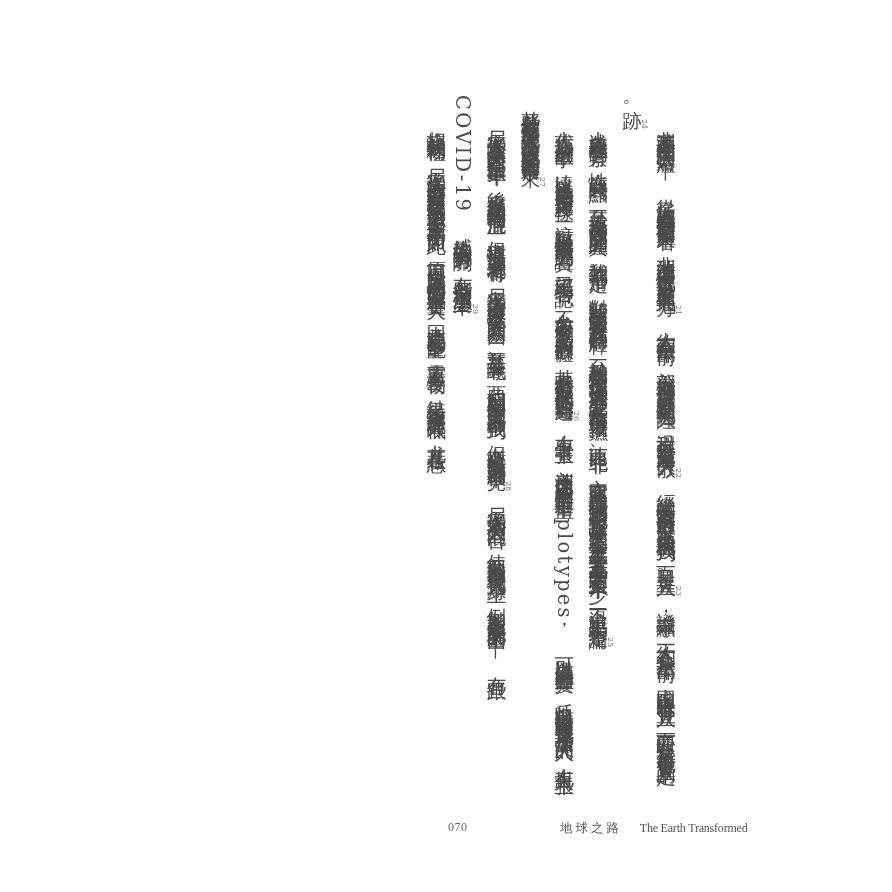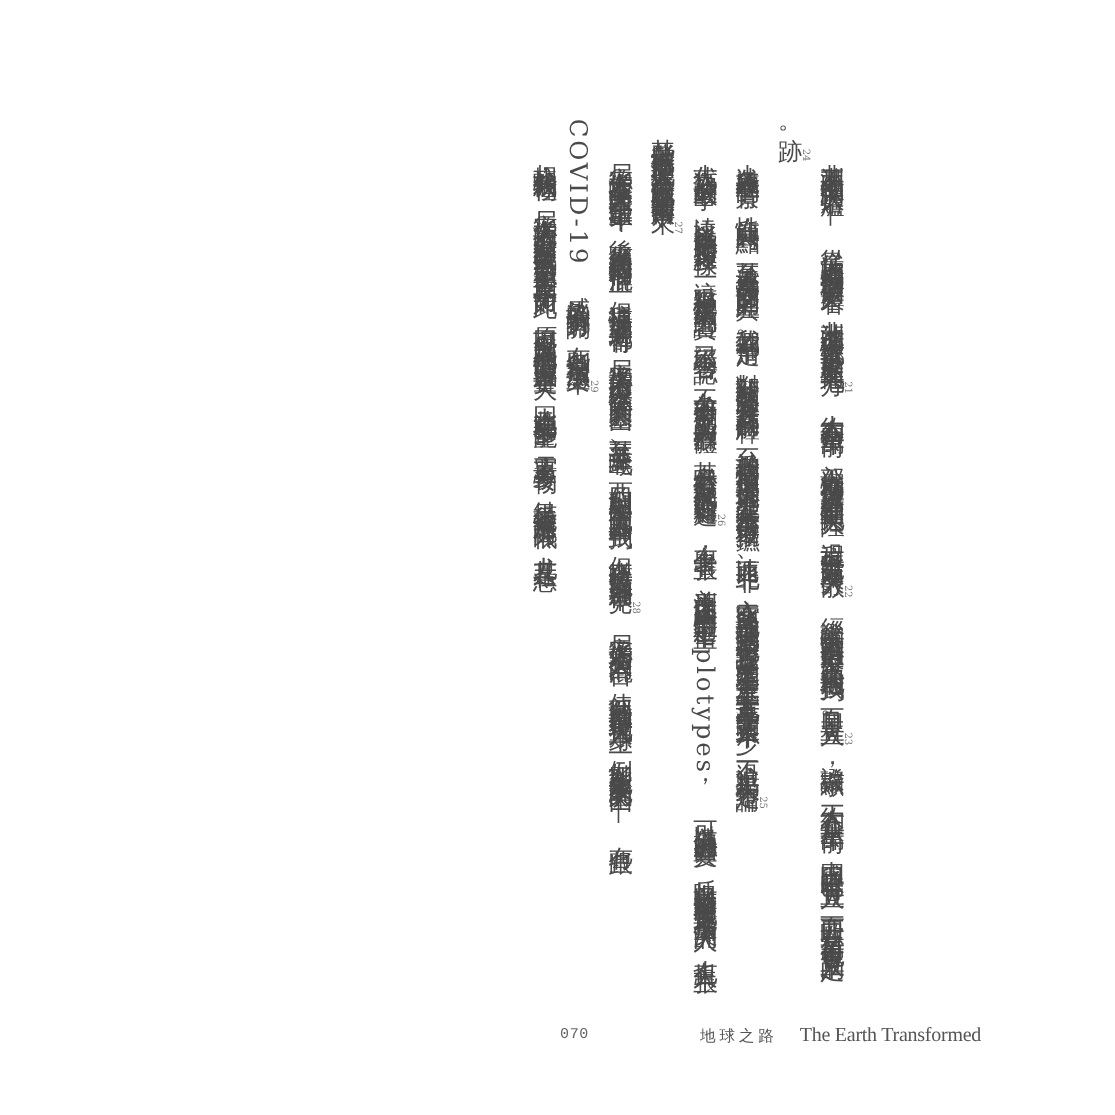--- a/index.html
+++ b/index.html
@@ -25,36 +25,36 @@
     letter-spacing: 0;
     color: #777;
     vertical-align: super;
     position: relative;
     left: 5px;
   }
   .folio {
     position: absolute;
     left: 448px;
     top: 820px;
-    font-family: Liberation Mono, monospace;
+    font-family: Liberation Serif, serif;
     font-size: 12px;
     color: #666;
     letter-spacing: 0.5px;
   }
   .running-head {
     position: absolute;
     left: 560px;
     top: 820px;
     font-family: "Liberation Serif", serif;
     color: #555;
     font-size: 11px;
     white-space: nowrap;
   }
   .running-head .zh { font-size: 12.5px; letter-spacing: 3px; margin-right: 15px; }
-  .running-head .en { font-size: 16px; letter-spacing: -0.2px; margin-top: 12px; }
+  .running-head .en { font-size: 12px; letter-spacing: -0.2px; margin-top: 12px; }
 </style>
 </head>
 <body>
 
 <div class="page">
   <div class="text-block" id="text-block">
       <p class="para indent"><span>非洲是不同物種的大熔爐——從最近的人屬物種群體與個體來看，非洲的遺傳多樣性都遠高於世界上其他地方。</span><span class="fn">21</span><span>大約在兩百萬年前，部分人屬物種與族群已經遷徙到其他大陸，過程中可能有過兩次大分散。</span><span class="fn">22</span><span>經證實的大分散實例中最早可以在高加索地居找到，而且是直立人。</span><span class="fn">23</span><span>證據顯示，大約在一百八十萬年前，中國與爪哇已有直立人，而西歐在一百萬年前也有直立人的足跡。</span><span class="fn">24</span></p>
       <p class="para indent"><span>上述各段歷程的背景、性質與時間點，甚至連人屬群體內部之間的差異，我們都不清楚。對於開枝散葉的過程有各式各樣的解釋，至於我們這個物種與尼安德塔人則可能是在八十萬年前分道揚鑣，遠比西北非、衣索比亞等地遺址中找到的最早化石證據（常見的定年為三十一萬五千年至十九萬五千年之間）還要早不少，不過這一點仍未有定論。</span><span class="fn">25</span></p>
       <p class="para indent"><span>古代人類族群的故事，遠比以往以為的更加複雜多樣，這一點經過近年來研究的證實，已經不容否認。不久前有研究獨立出新的人族群體，其中必然有部分與現代的人類雜處過。</span><span class="fn">26</span><span>有學者主張，美洲原住民人口中的特定單倍型（haplotypes，可以遺傳的基因變異），反映出前述群體的後代是最早移居美洲的人；也有人主張某些群體把有助於現代人在高海拔地區生存的基因傳承下來。</span><span class="fn">27</span></p>
       <p class="para indent"><span>尼安德塔人在歐亞大陸西部生活數千年，後來顯然與我們的物種混血，但這種情況並非到處都有：尼安德塔人的血緣可以在今天的人類基因，甚至遠至北歐、西伯利亞與中國的古代人基因中找到，但在撒哈拉以南非洲則很罕見。</span><span class="fn">28</span><span>尼安德塔人和智人的混合，使部分基因群傳到現代人類身上，例如影響免疫系統的基因——有些跟 COVID-19 感染的抵抗力有關，有些則會增加感染率。</span><span class="fn">29</span></p>

